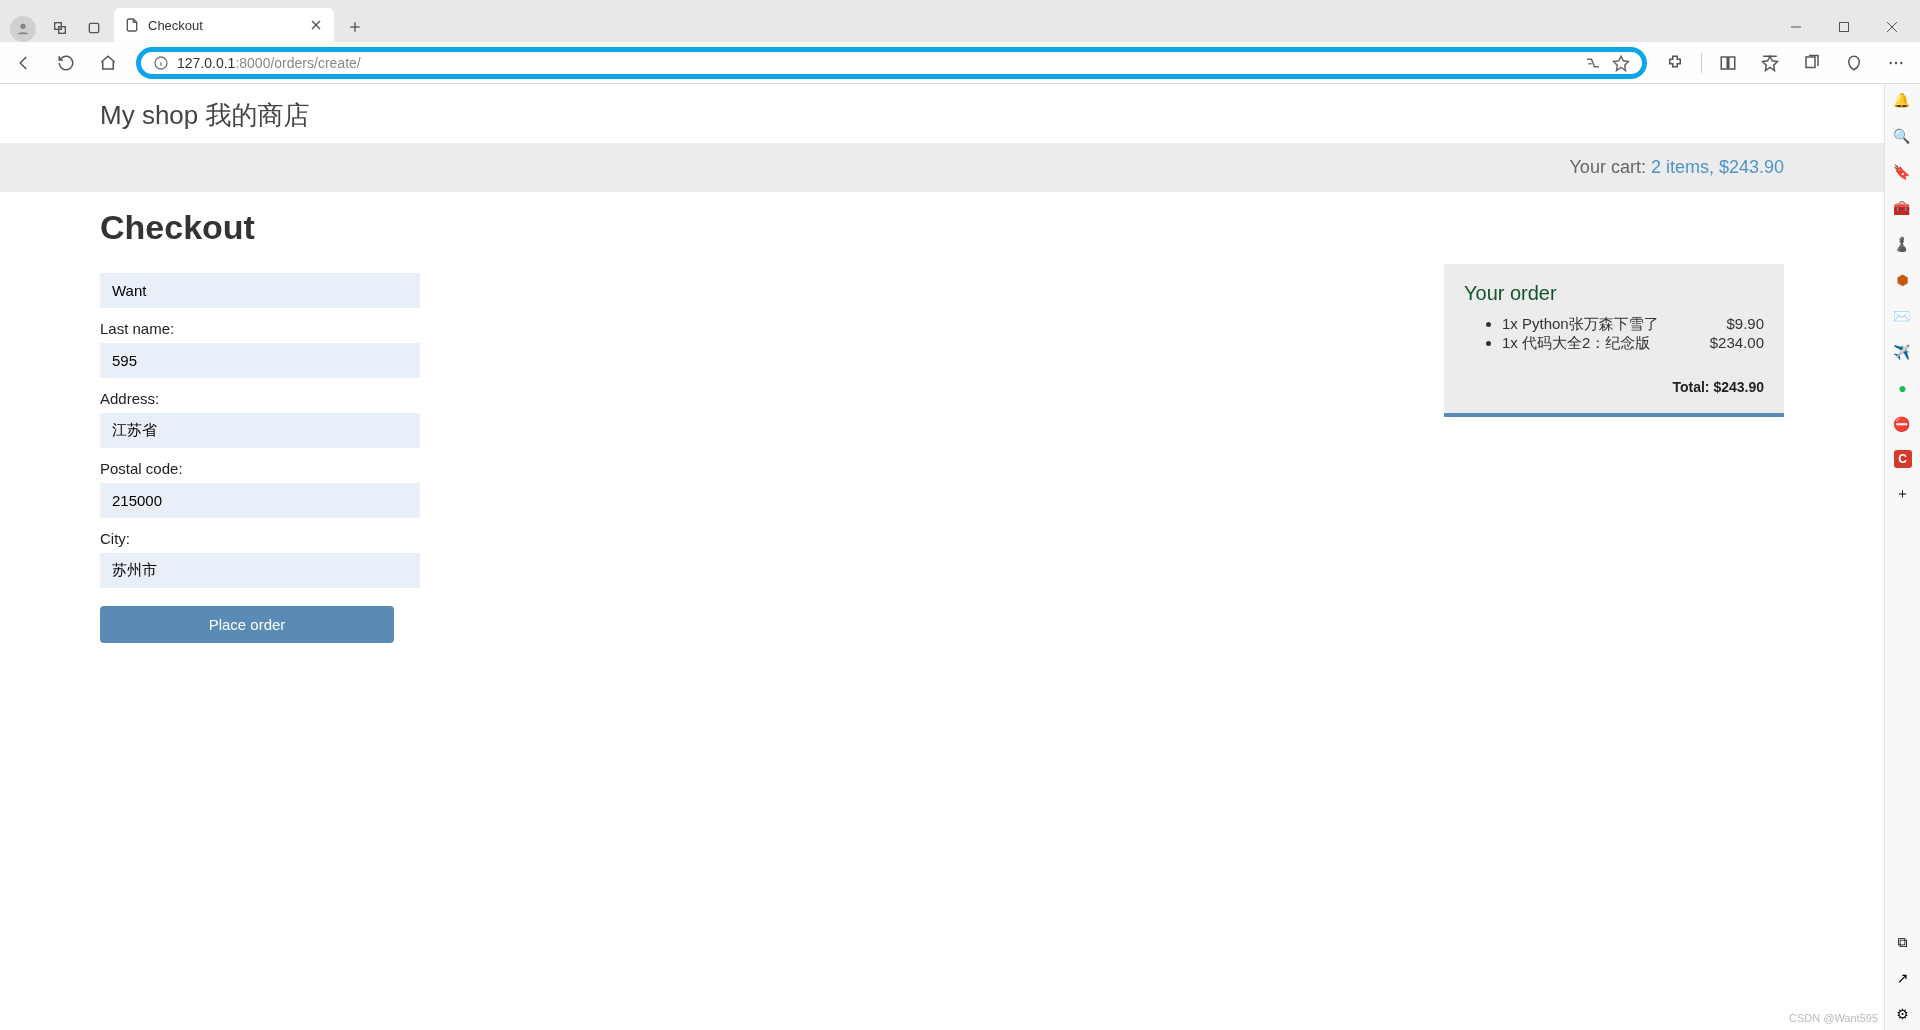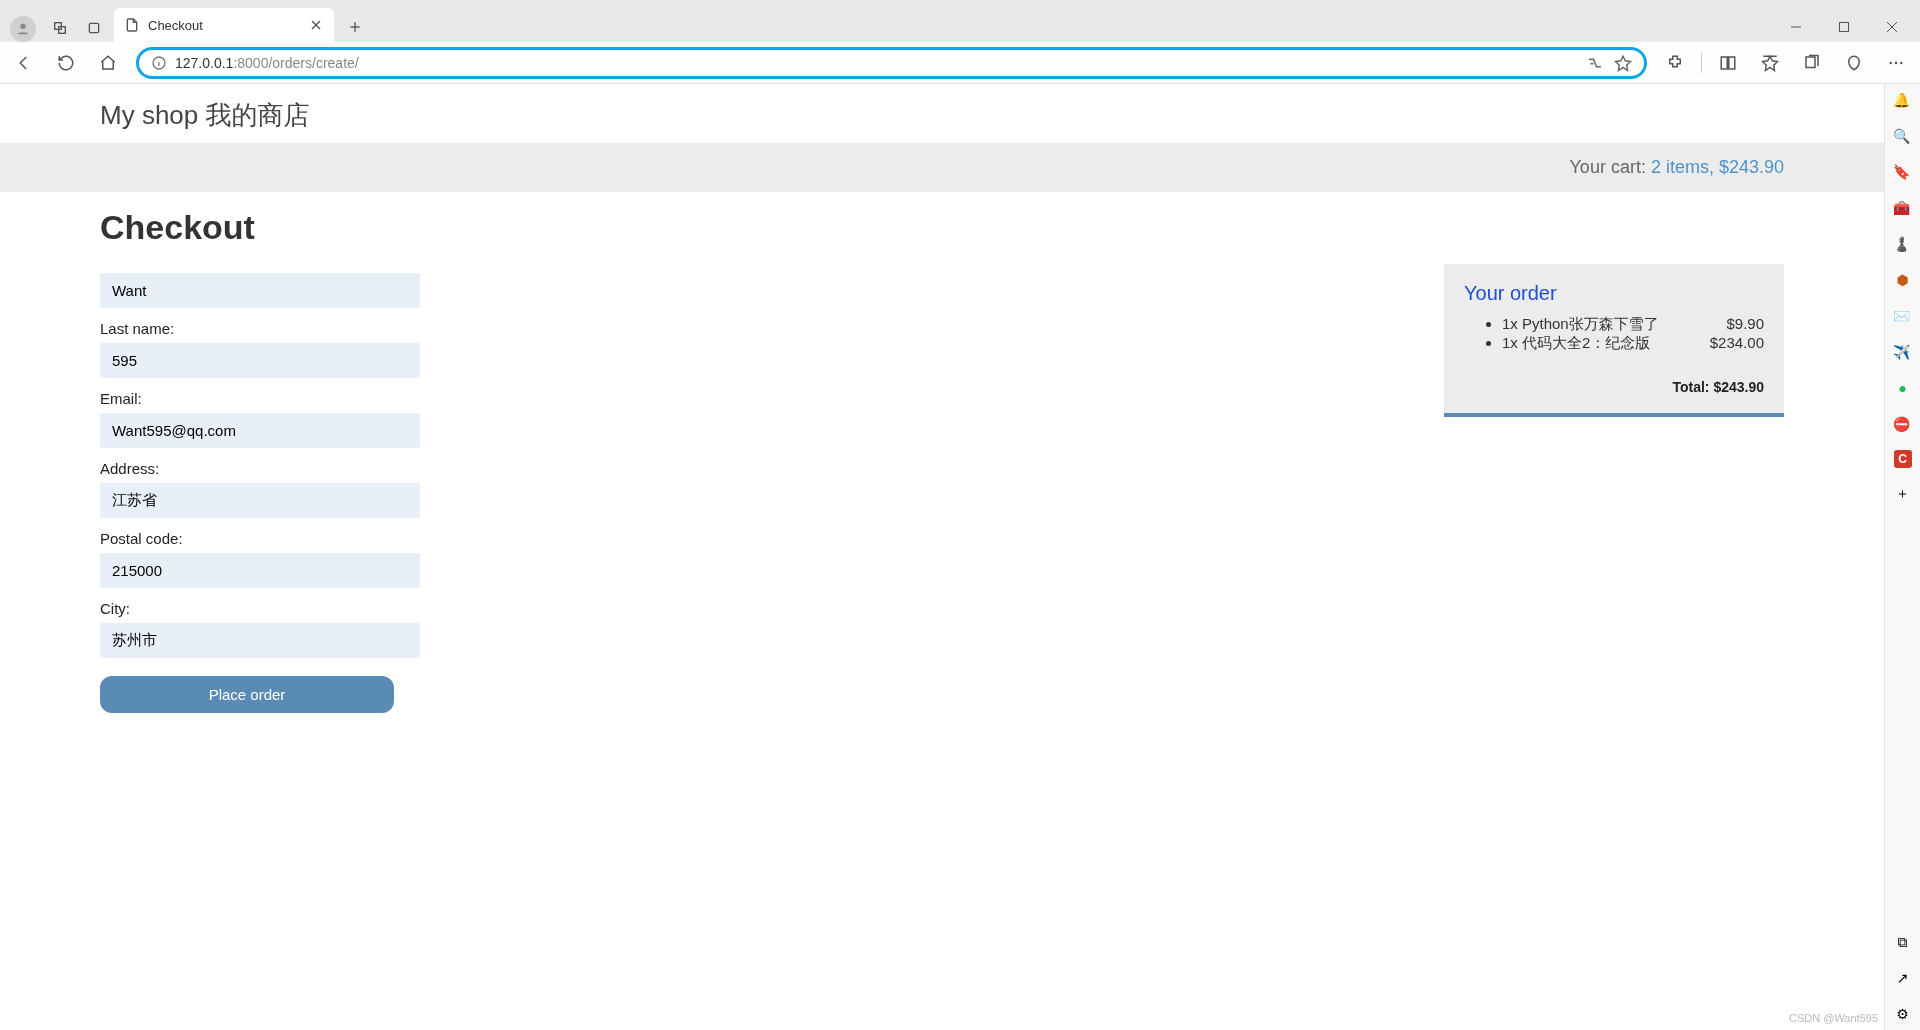--- a/index.html
+++ b/index.html
@@ -18,21 +18,21 @@
   .tab .title { flex:1; white-space:nowrap; overflow:hidden; text-overflow:ellipsis; }
   .tab .close { width:16px; height:16px; color:#555; flex:none; }
   .new-tab { width:30px; height:30px; display:flex; align-items:center; justify-content:center; color:#555; }
   .win-controls { margin-left:auto; display:flex; gap:4px; }
   .win-btn { width:44px; height:30px; display:flex; align-items:center; justify-content:center; color:#555; }
   .win-btn svg { width:12px; height:12px; }
 
   .toolbar { display:flex; align-items:center; background:#fefefe; height:42px; padding:0 6px; gap:6px; border-bottom:1px solid #ddd; }
   .tb-btn { width:36px; height:32px; display:flex; align-items:center; justify-content:center; color:#555; border-radius:4px; }
   .tb-btn svg { width:18px; height:18px; }
-  .addr-bar { flex:1; display:flex; align-items:center; background:#fff; border:3px solid #0ea5e9; border-radius:18px; height:32px; padding:0 12px; gap:8px; color:#555; font-size:14px; margin:0 4px; }
+  .addr-bar { flex:1; display:flex; align-items:center; background:#fff; border:5px solid #0ea5e9; border-radius:18px; height:32px; padding:0 12px; gap:8px; color:#555; font-size:14px; margin:0 4px; }
   .addr-bar .lock { width:16px; height:16px; color:#777; flex:none; }
   .addr-bar .url-host { color:#333; }
   .addr-bar .url-path { color:#888; }
   .addr-actions { margin-left:auto; display:flex; align-items:center; gap:10px; }
   .addr-actions .ico { width:18px; height:18px; color:#666; }
   .tb-sep { width:1px; height:20px; background:#ccc; margin:0 2px; }
 
   
   .edge-sidebar { position:absolute; top:84px; right:0; bottom:0; width:36px; background:#f8f8f8; border-left:1px solid #e4e4e4; display:flex; flex-direction:column; align-items:center; padding:6px 0; gap:16px; }
   .edge-sidebar .sico { width:20px; height:20px; display:flex; align-items:center; justify-content:center; font-size:14px; }
@@ -45,25 +45,25 @@
   .cart-strip a { color:#4f94c9; text-decoration:none; }
 
   .page-body { padding:16px 100px 30px; display:flex; align-items:flex-start; }
   .left-col { flex:1; max-width:640px; }
   .page-body h1 { font-size:34px; color:#333; margin:0 0 26px 0; font-weight:600; }
 
   .field { margin-bottom:12px; }
   .field label { display:block; font-size:15px; color:#222; margin-bottom:6px; }
   .field input { width:320px; padding:9px 12px; border:none; background:#e8eff8; font-size:15px; color:#000000; border-radius:2px; }
 
-  .submit-btn { width:294px; padding:10px 0; background:#5a8bb5; color:#fff; border:none; font-size:15px; border-radius:12px; cursor:pointer; margin-top:6px; }
+  .submit-btn { width:294px; padding:10px 0; background:#5a8bb5; color:#fff; border:none; font-size:15px; border-radius:4px; cursor:pointer; margin-top:6px; }
 
   .right-col { width:340px; margin-left:auto; margin-top:56px; }
   .order-box { background:#ececec; border-bottom:4px solid #5a8bb5; padding:18px 20px; }
-  .order-box h3 { margin:0 0 10px 0; color:#1d4ed8; font-weight:500; font-size:20px; }
+  .order-box h3 { margin:0 0 10px 0; color:#14532d; font-weight:500; font-size:20px; }
   .order-box ul { margin:0 0 14px 0; padding-left:38px; }
   .order-box li { font-size:15px; color:#333; display:list-item; list-style:disc; }
   .order-box li .row { display:flex; }
   .order-box li .name { flex:1; }
   .order-box li .price { flex:none; text-align:right; }
   .order-total { text-align:right; font-weight:700; font-size:14px; color:#222; margin-top:26px;}
 
   .watermark { position:absolute; right:42px; bottom:6px; font-size:11px; color:#bbb; }
   .scroll-hint { position:absolute; top:84px; right:36px; bottom:0; width:15px; background:linear-gradient(#f0f0f0,#f0f0f0); border-left:1px solid #e6e6e6;}
   .scroll-hint .thumb { width:9px; margin:2px auto; height:78%; background:#c8c8c8; border-radius:5px; }
@@ -238,24 +238,20 @@
   <div class="page-body">
     <div class="left-col">
       <h1>Checkout</h1>
 
       <div class="field">
         <input value="Want" style="">
       </div>
       <div class="field">
         <label>Last name:</label>
         <input value="595" style="">
-      </div>
-      <div class="field">
-        <label>Email:</label>
-        <input value="Want595@qq.com" style="">
       </div>
       <div class="field">
         <label>Address:</label>
         <input value="江苏省" style="">
       </div>
       <div class="field">
         <label>Postal code:</label>
         <input value="215000" style="">
       </div>
       <div class="field">

